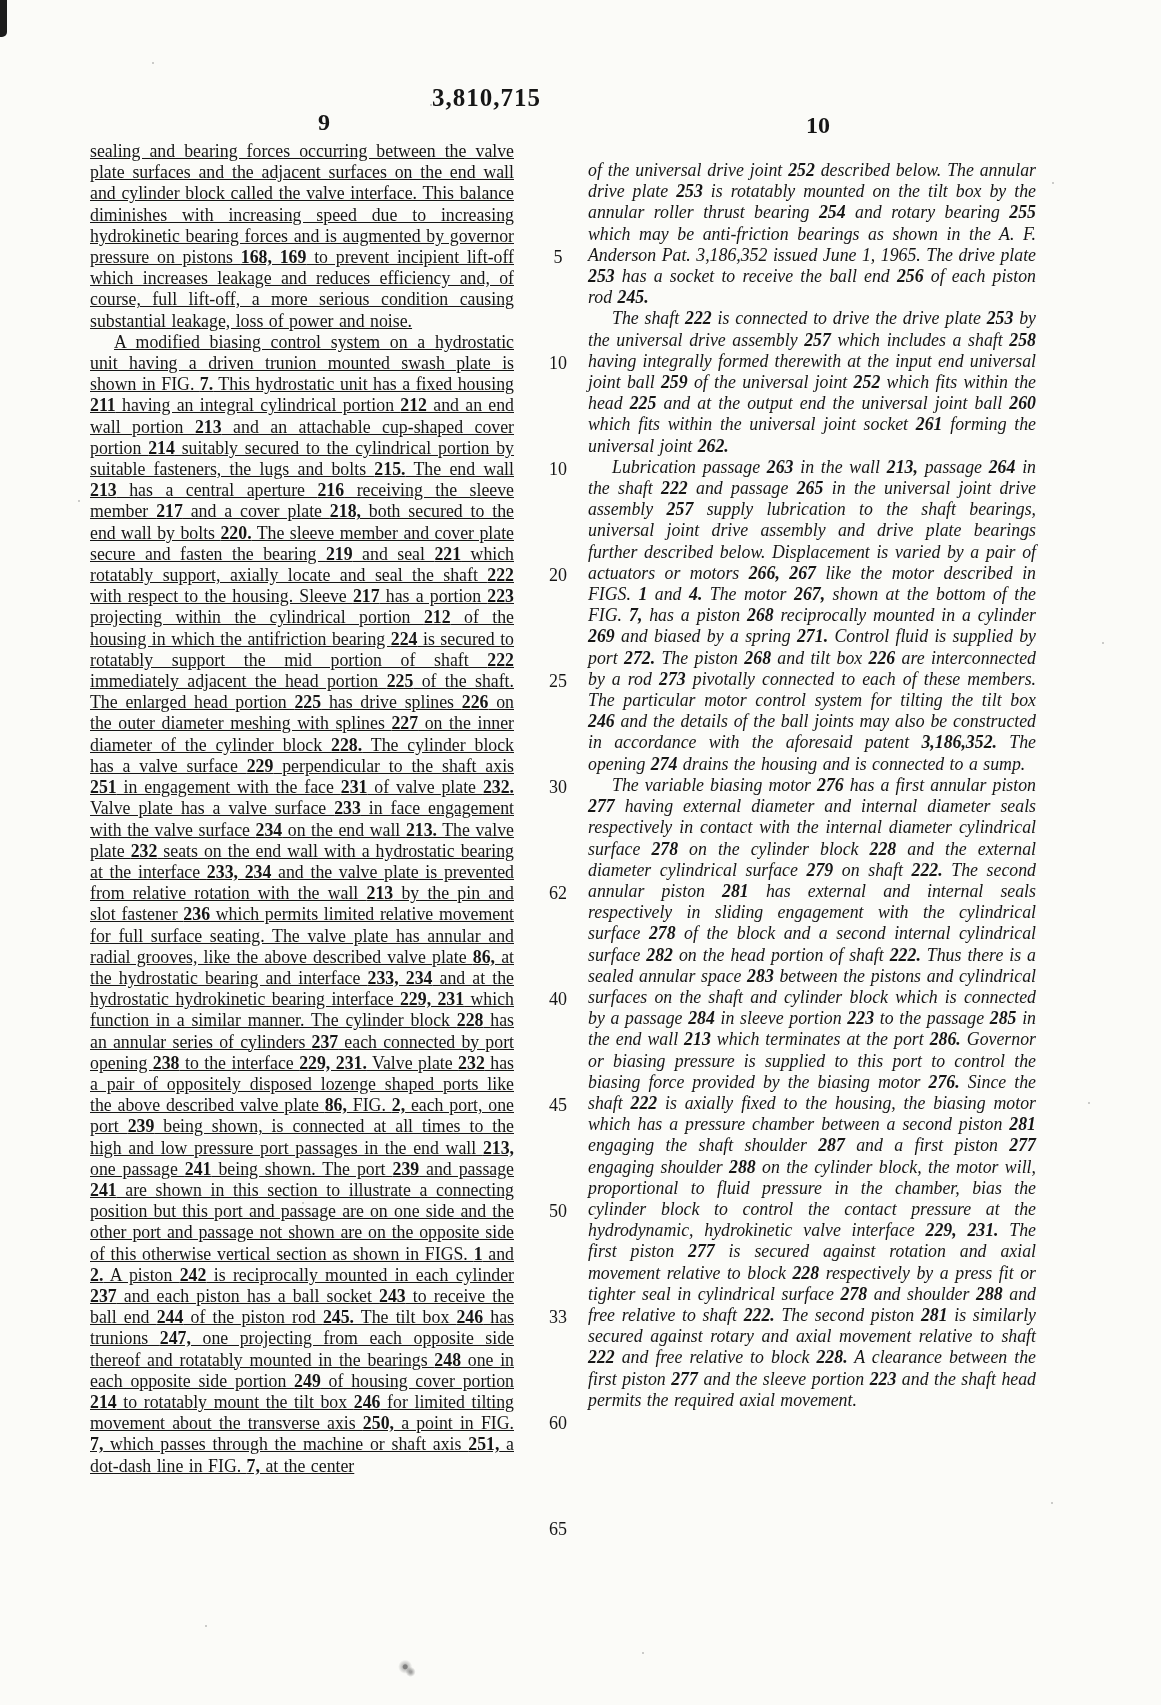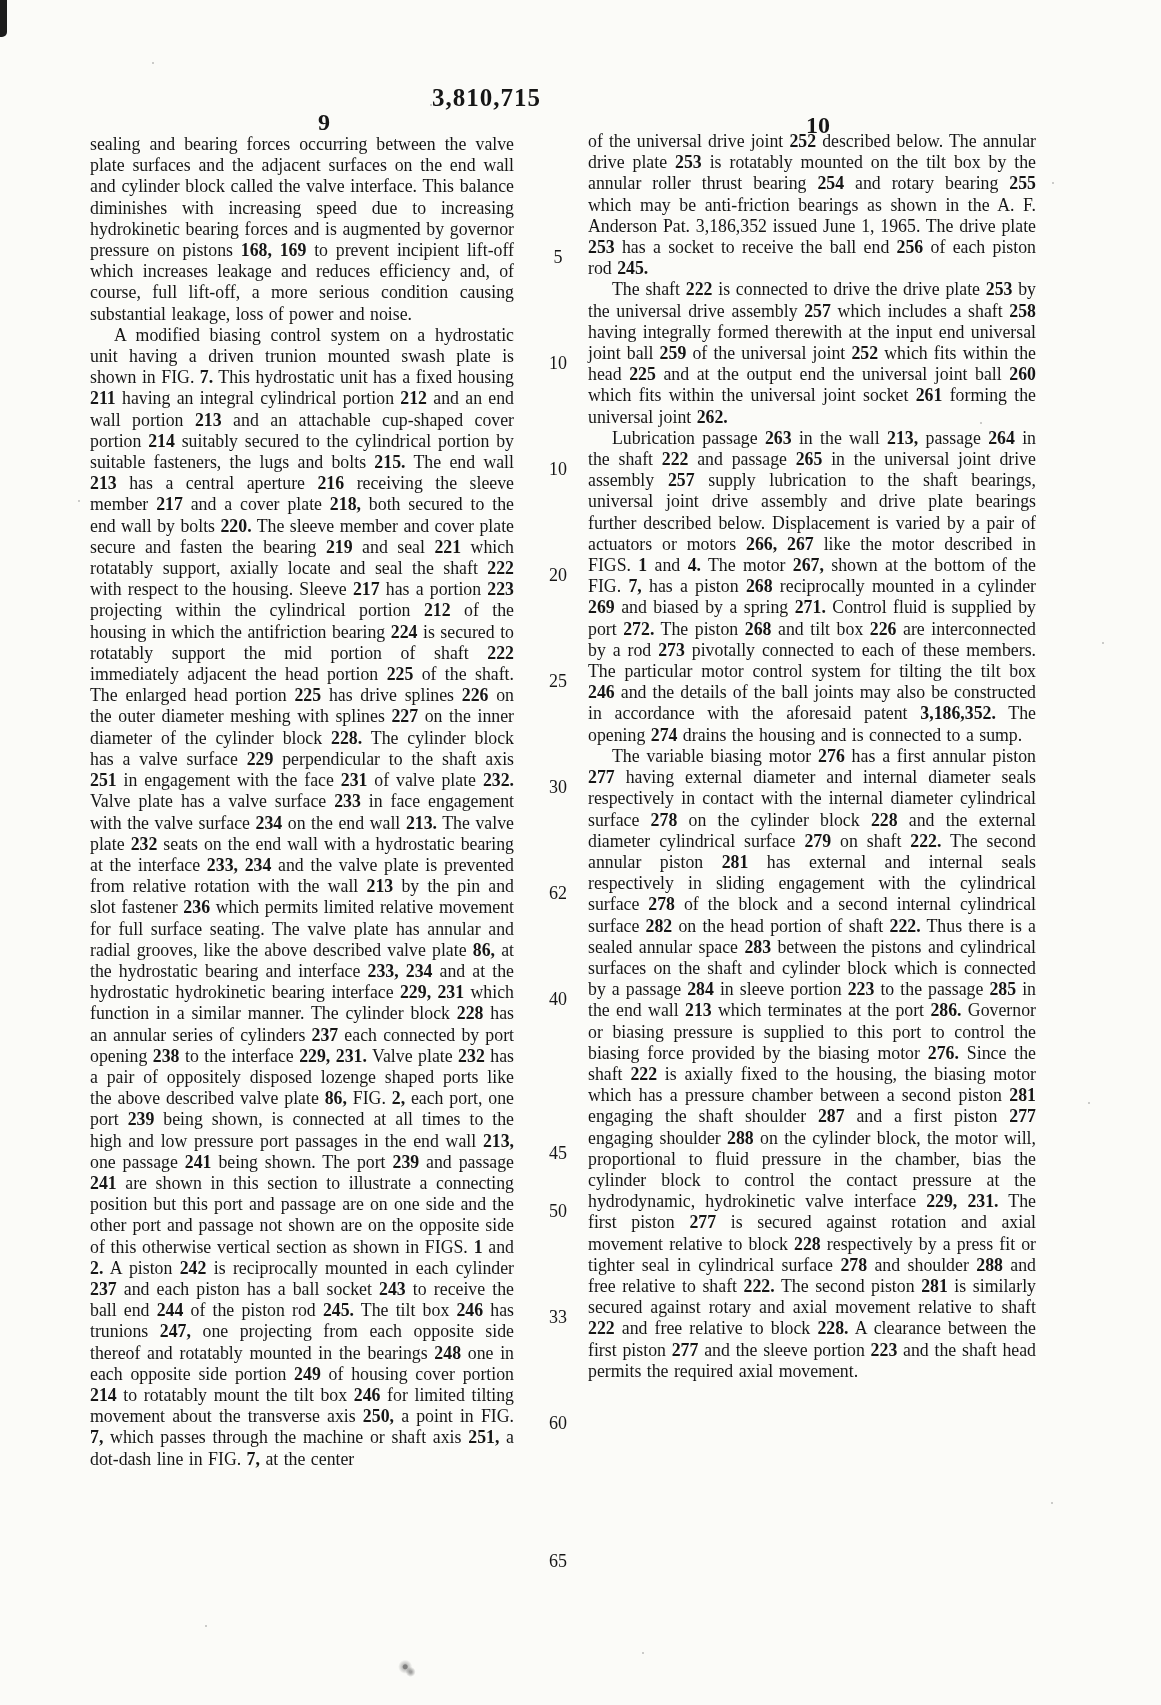--- a/index.html
+++ b/index.html
@@ -19,22 +19,22 @@
   .col-num{position:absolute;font-size:24px;font-weight:bold;}
   .col-num-left{top:109px;left:318px;}
   .col-num-right{top:112px;left:806px;}
   .column{
     position:absolute;
     text-align:justify;
     font-size:17.8px;
     line-height:21.2px;
     word-spacing:1px;
   }
-  .column-left{left:90px;top:134px;width:424px;}
-  .column-right{left:588px;top:131px;width:448px;}
+  .column-left{left:90px;top:141px;width:424px;text-decoration:underline;}
+  .column-right{left:588px;top:160px;width:448px;font-style:italic;}
   p{margin:0;}
   .para{margin:0;}
   .para.indent{text-indent:24px;}
   .heading{
     text-align:center;
     text-indent:0;
     margin:10px 0 13px 0;
     letter-spacing:0.3px;
   }
   b{font-weight:bold;}
@@ -78,25 +78,25 @@
 
   <div class="gutter-layer" id="gutter-layer">
       <div class="gutter-num" style="top: 247px;">5</div>
       <div class="gutter-num" style="top: 353px;">10</div>
       <div class="gutter-num" style="top: 459px;">10</div>
       <div class="gutter-num" style="top: 565px;">20</div>
       <div class="gutter-num" style="top: 671px;">25</div>
       <div class="gutter-num" style="top: 777px;">30</div>
       <div class="gutter-num" style="top: 883px;">62</div>
       <div class="gutter-num" style="top: 989px;">40</div>
-      <div class="gutter-num" style="top: 1095px; margin-top: 48px;">45</div>
+      <div class="gutter-num" style="top: 1095px;">45</div>
       <div class="gutter-num" style="top: 1201px;">50</div>
       <div class="gutter-num" style="top: 1307px;">33</div>
       <div class="gutter-num" style="top: 1413px;">60</div>
-      <div class="gutter-num" style="top: 1551px;">65</div>
+      <div class="gutter-num" style="top: 1519px;">65</div>
     </div>
 
   <div class="smudge"></div>
 
   <div class="speck" style="left:152px;top:62px;width:2px;height:2px;"></div>
   <div class="speck" style="left:430px;top:104px;width:2px;height:2px;"></div>
   <div class="speck" style="left:702px;top:252px;width:2px;height:2px;"></div>
   <div class="speck" style="left:1052px;top:182px;width:2px;height:2px;"></div>
   <div class="speck" style="left:78px;top:500px;width:2px;height:2px;"></div>
   <div class="speck" style="left:1102px;top:642px;width:2px;height:2px;"></div>

